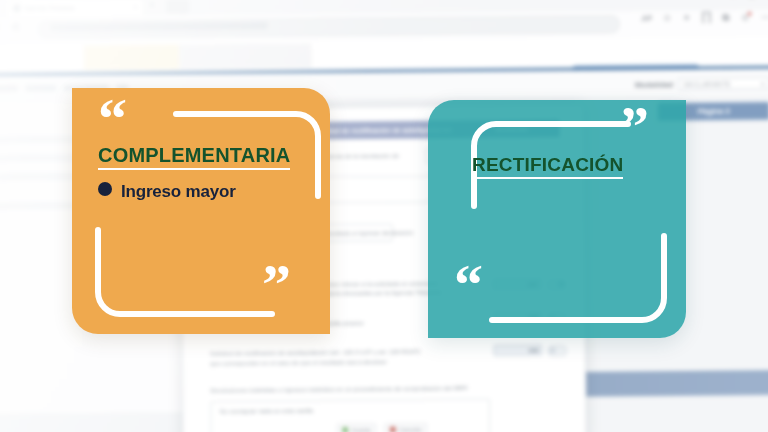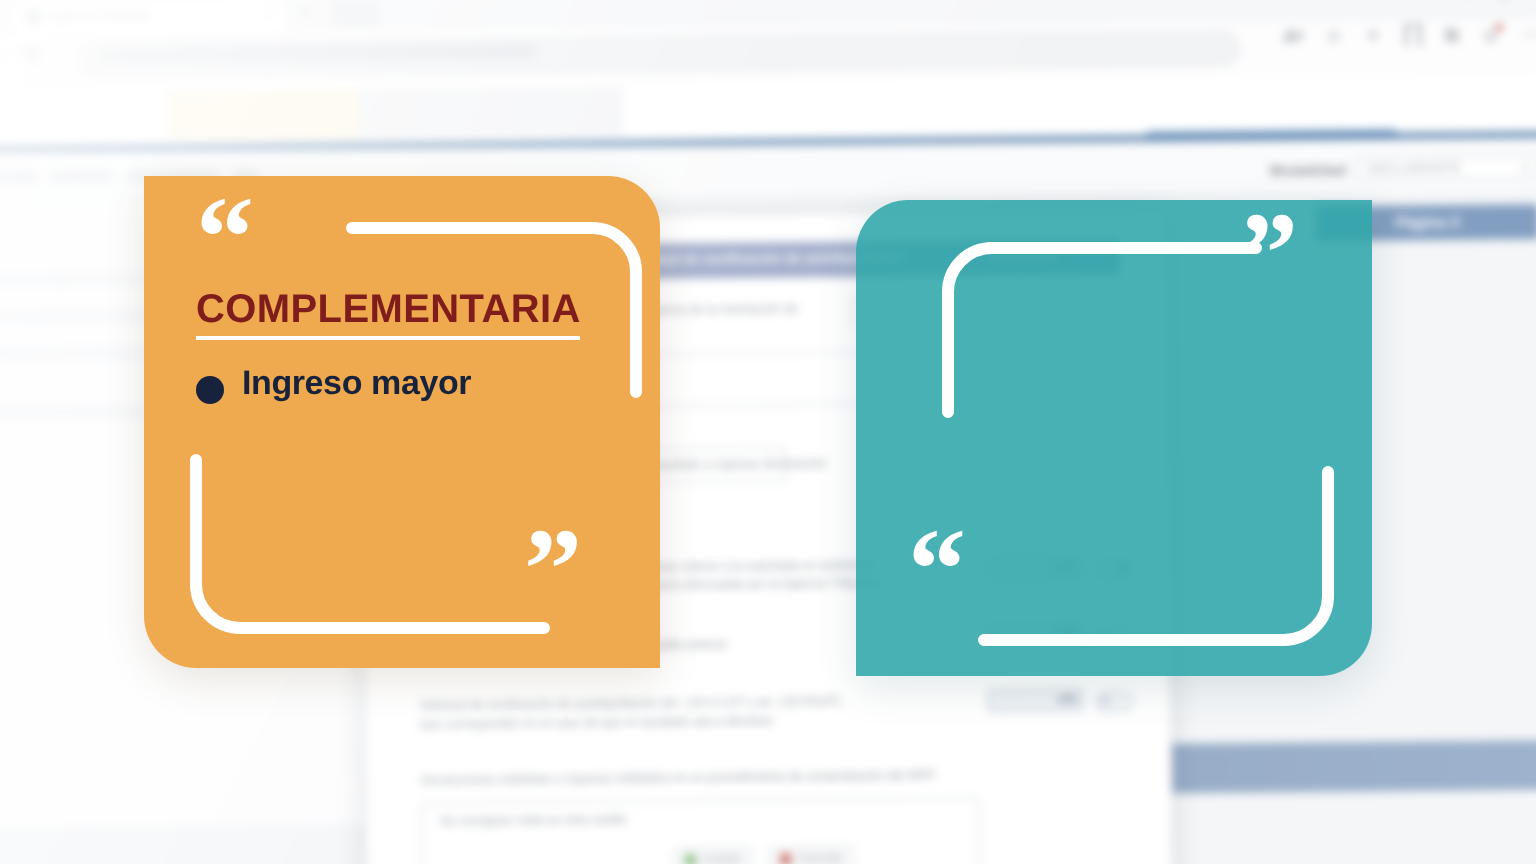--- a/index.html
+++ b/index.html
@@ -155,29 +155,29 @@
     left:428px;top:100px;width:258px;height:238px;
     background:rgba(47,166,170,.88);
     border-radius:26px 0 26px 0;
     box-shadow:0 6px 20px rgba(20,80,85,.13);
   }
 
   .brk{position:absolute;pointer-events:none;}
   .brk svg{display:block;overflow:visible;}
 
   .card-title{
-    position:absolute;font-weight:700;color:#7f1d1d;letter-spacing:.2px;
+    position:absolute;font-weight:700;color:#14532d;letter-spacing:.2px;
     font-family:"Liberation Sans", sans-serif;
   }
   .card-title .u{
     display:inline-block;border-bottom:2.5px solid #ffffff;padding-bottom:1px;
   }
 
   .bullets{position:absolute;left:30px;top:180px;}
-  .bullet{display:flex;align-items:flex-end;gap:9px;margin-bottom:18px;}
+  .bullet{display:flex;align-items:flex-start;gap:9px;margin-bottom:18px;}
   .bullet .dot{width:14px;height:14px;border-radius:50%;background:#17223c;flex:none;}
   .bullet .txt{font-size:17px;font-weight:700;color:#17223c;letter-spacing:-.2px;white-space:nowrap;}
 
   .qm{position:absolute;color:#ffffff;font-family:"Liberation Serif", serif;font-weight:700;line-height:1;user-select:none;}
   .qm-open{font-size:58px;}
   .qm-close{font-size:58px;}
 </style>
 </head>
 <body>
 
@@ -379,15 +379,18 @@
 
     <div class="brk" style="left:58px;top:136px;">
       <svg width="186" height="92" viewBox="0 0 186 92">
         <path d="M6 84 H156 A22 22 0 0 0 178 62 V0" fill="none" stroke="#ffffff" stroke-width="6" stroke-linecap="round"></path>
       </svg>
     </div>
 
     <span class="qm qm-open" style="left:192px;top:-2px;">”</span>
     <span class="qm qm-close" style="left:26px;top:156px;">“</span>
 
+    <div class="card-title" style="left:44px;top:54px;font-size:19px;">
+      <span class="u">RECTIFICACIÓN</span>
+    </div>
   </div>
 
 </div>
 
 </body></html>

